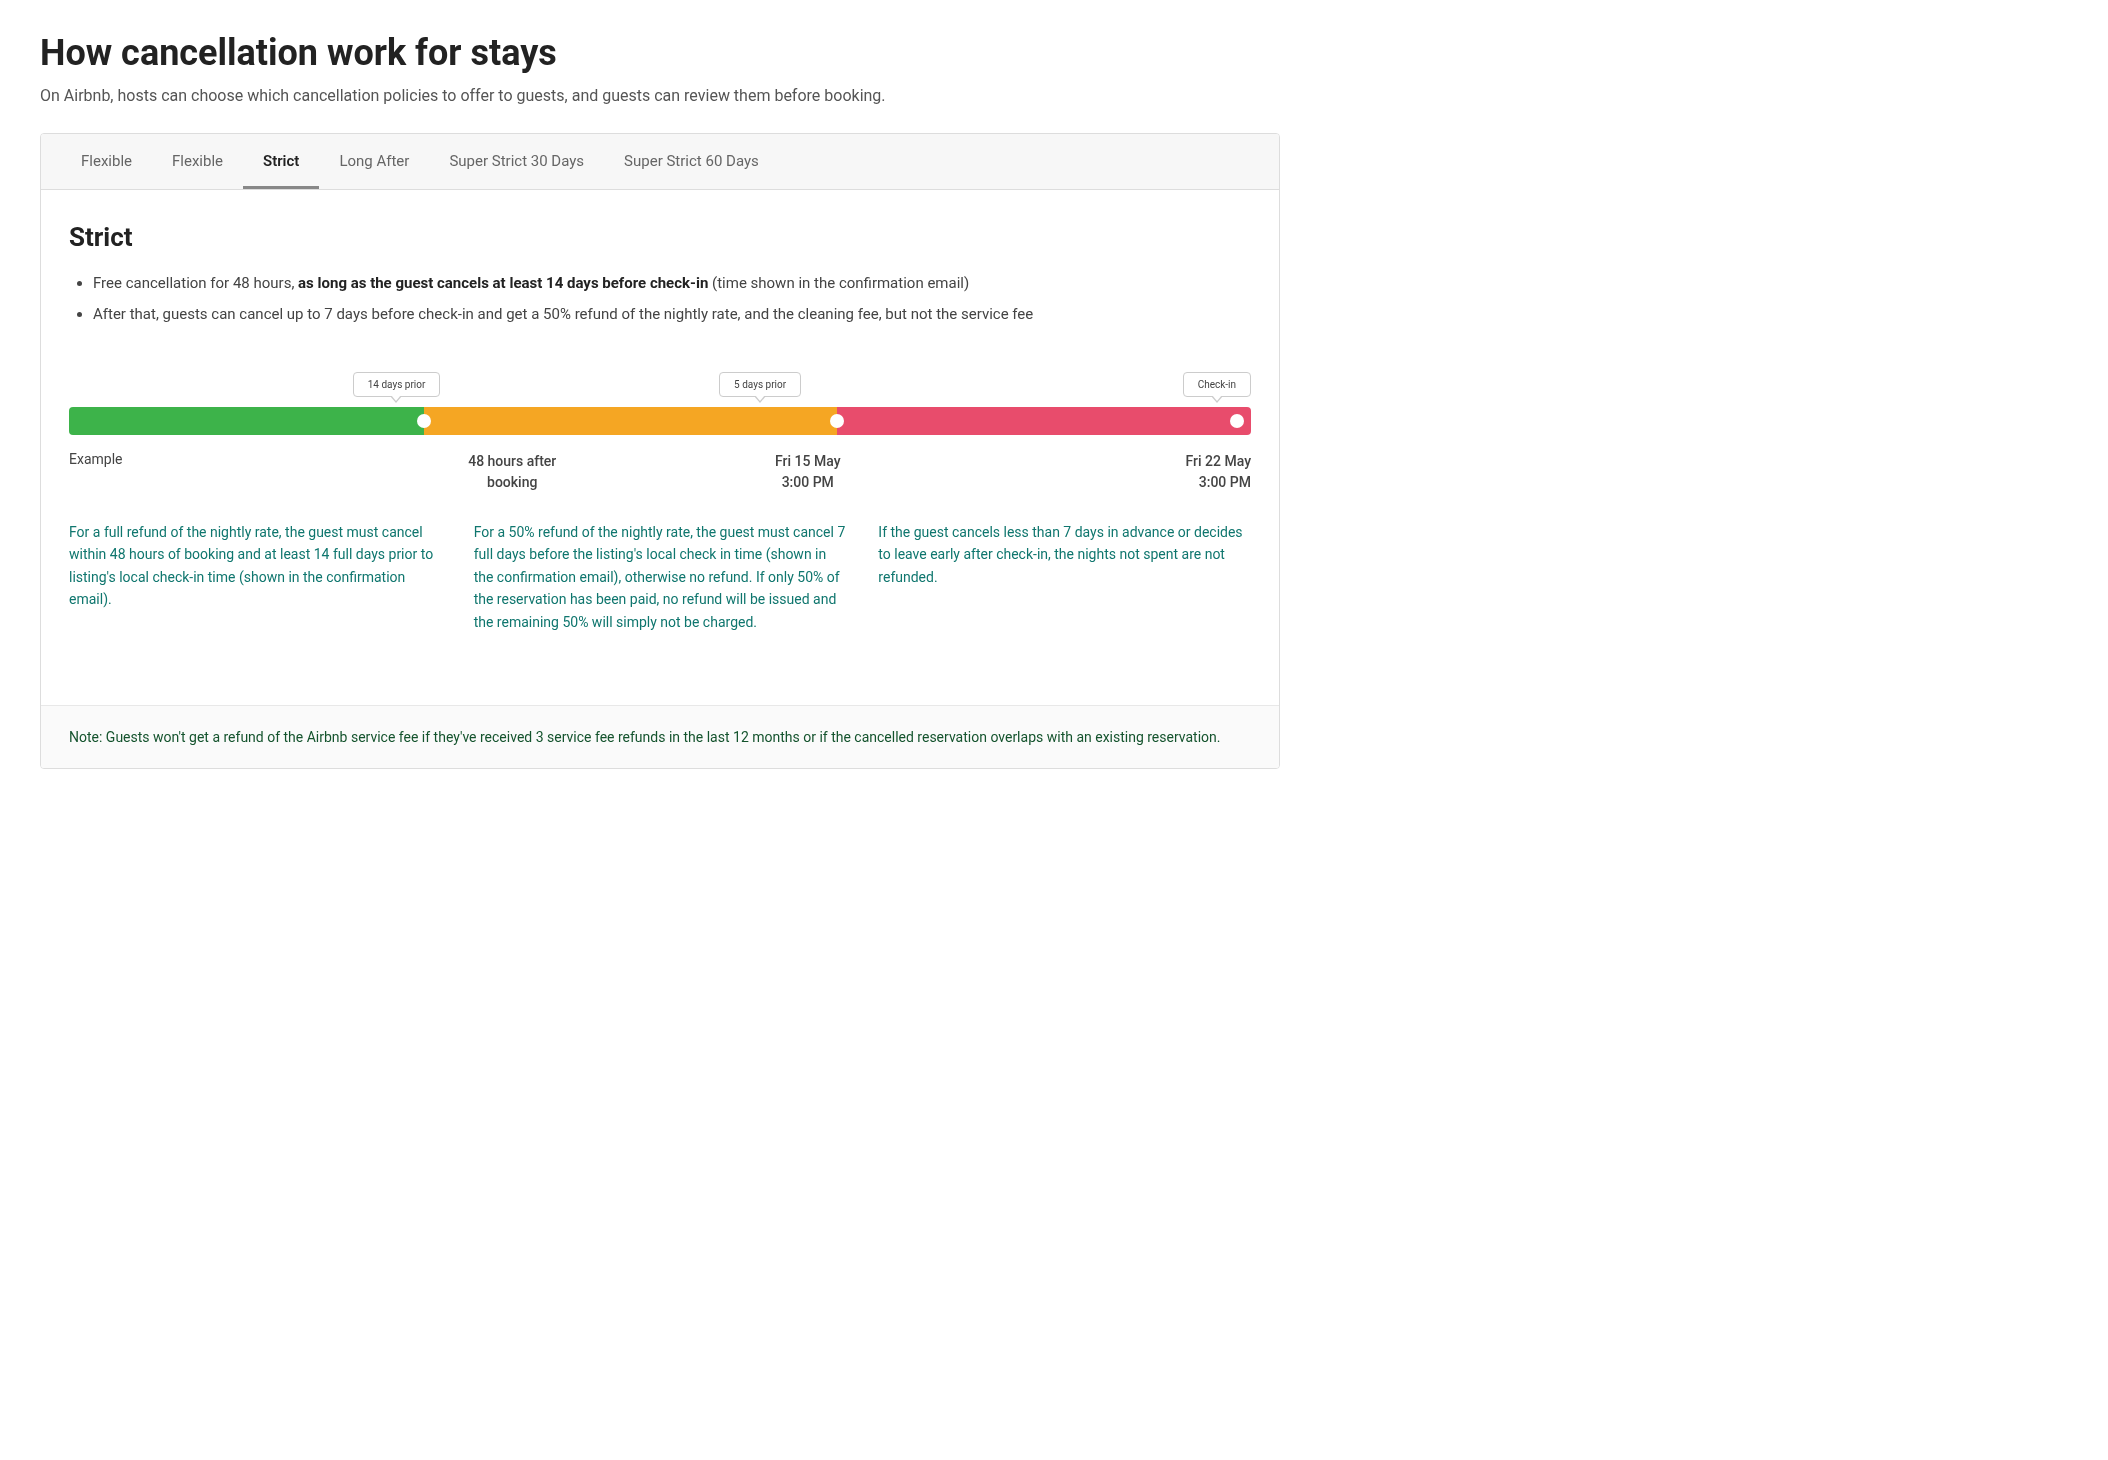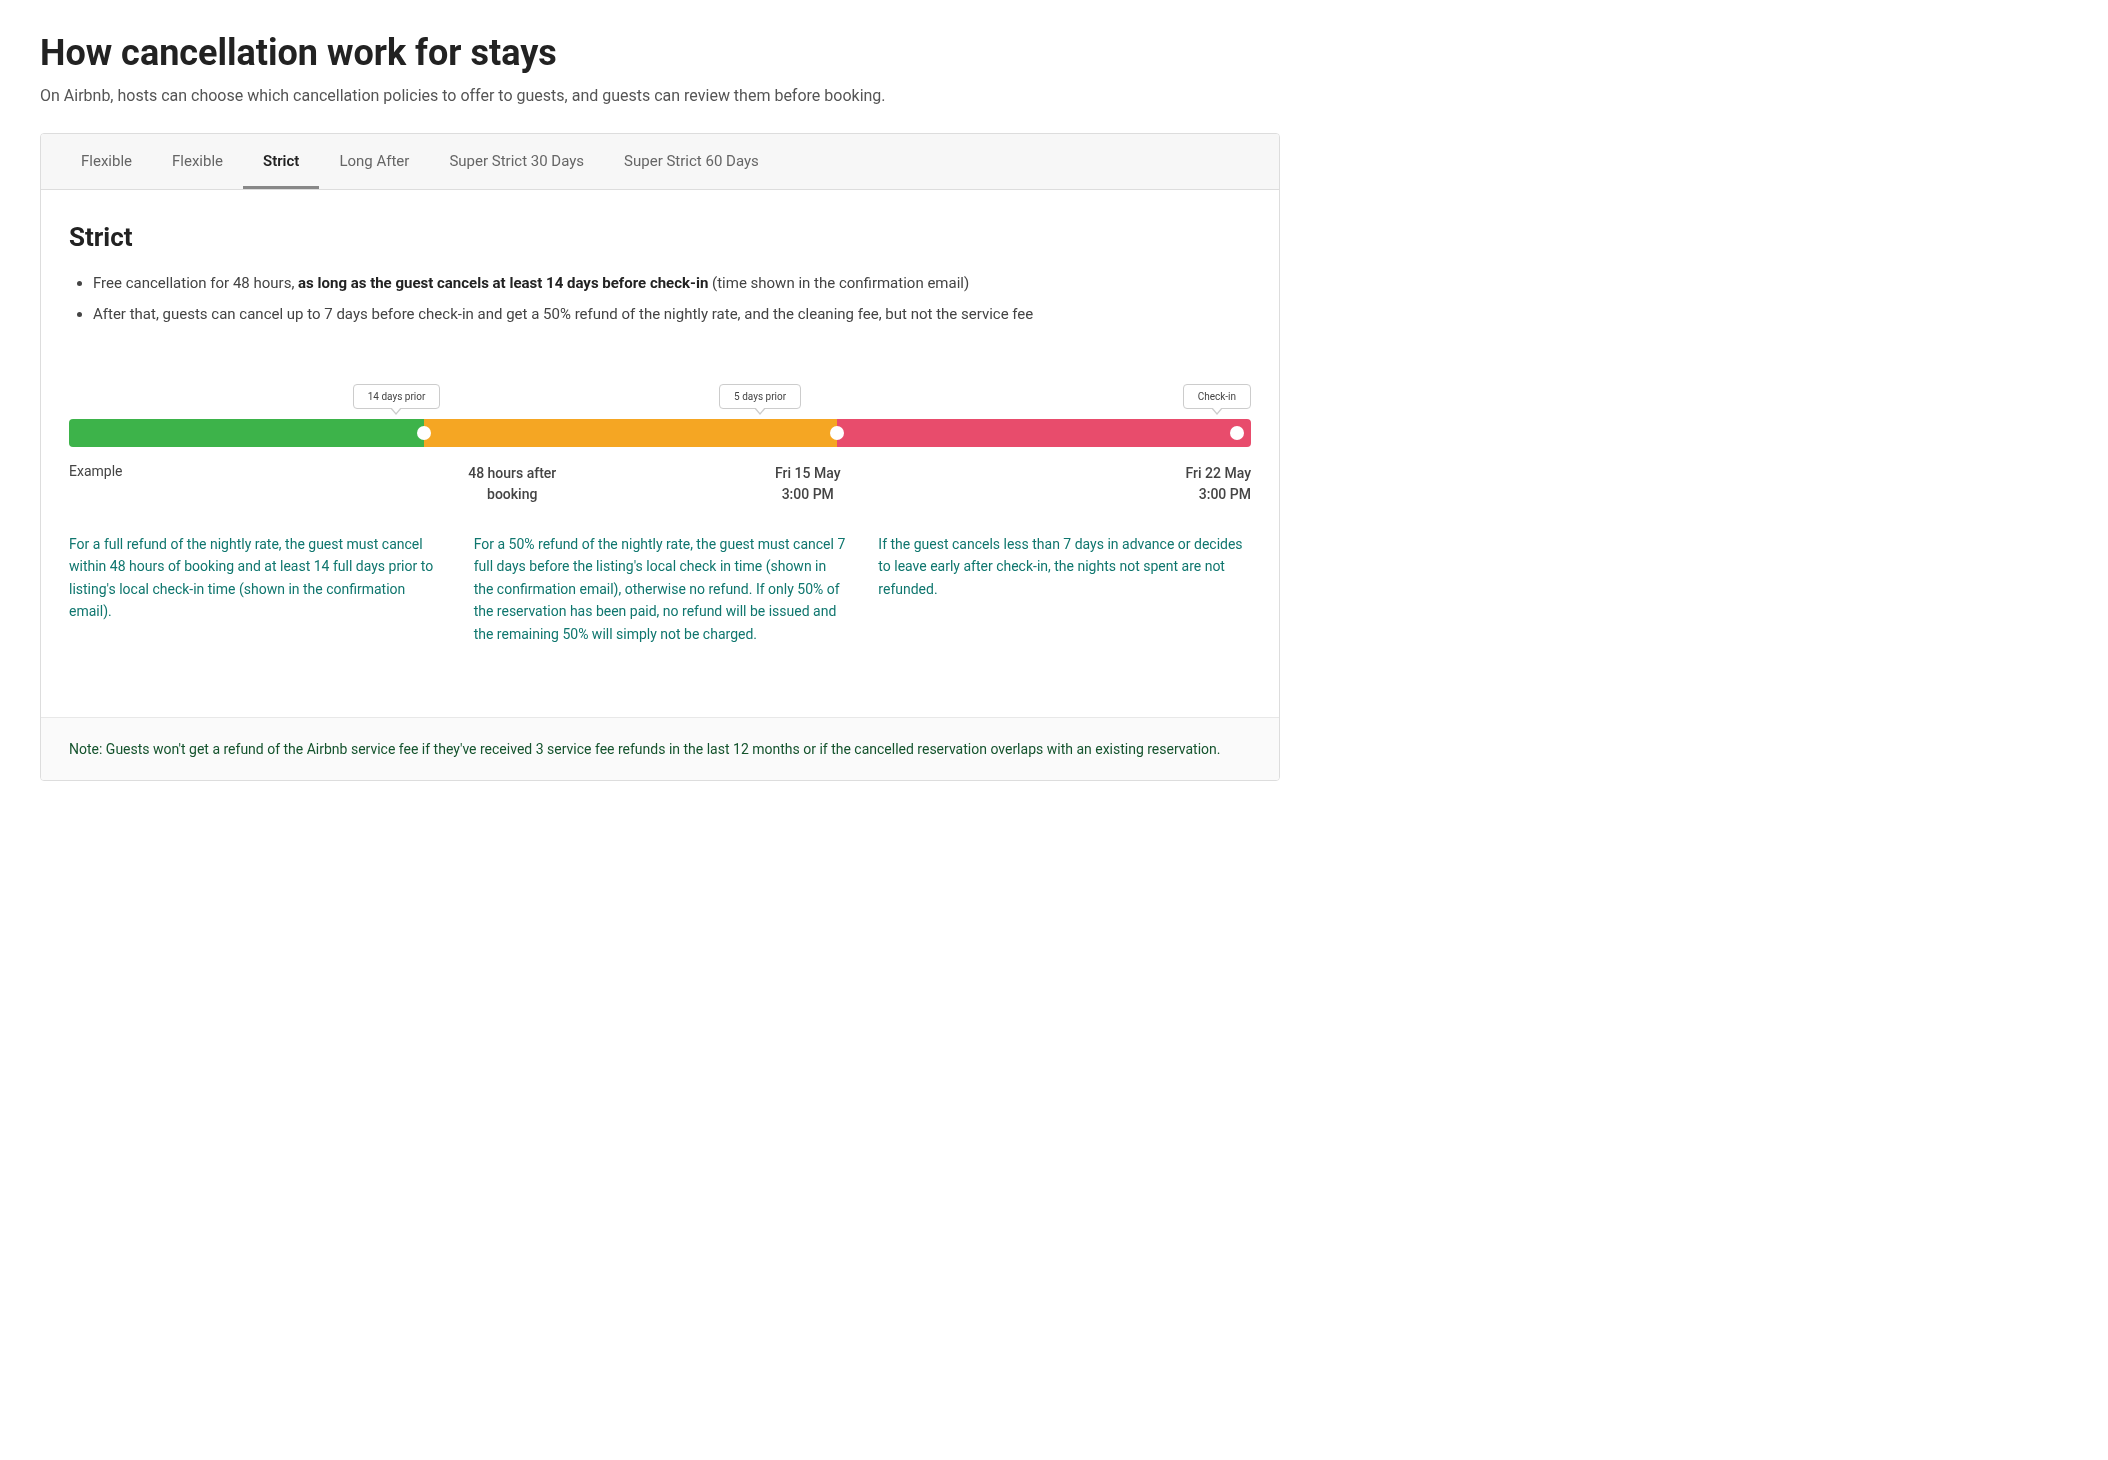--- a/index.html
+++ b/index.html
@@ -52,21 +52,21 @@
     }
     .section-title {
       font-size: 26px;
       font-weight: 700;
       color: #222;
       margin-bottom: 20px;
     }
     .bullet-list {
       list-style: disc;
       padding-left: 24px;
-      margin-bottom: 44px;
+      margin-bottom: 32px;
     }
     .bullet-list li {
       font-size: 15px;
       color: #444;
       margin-bottom: 8px;
       line-height: 1.5;
     }
     .bullet-list li b {
       font-weight: 700;
       color: #222;

